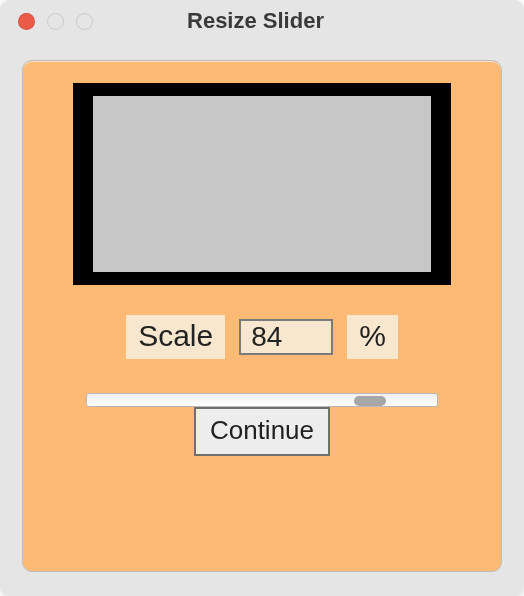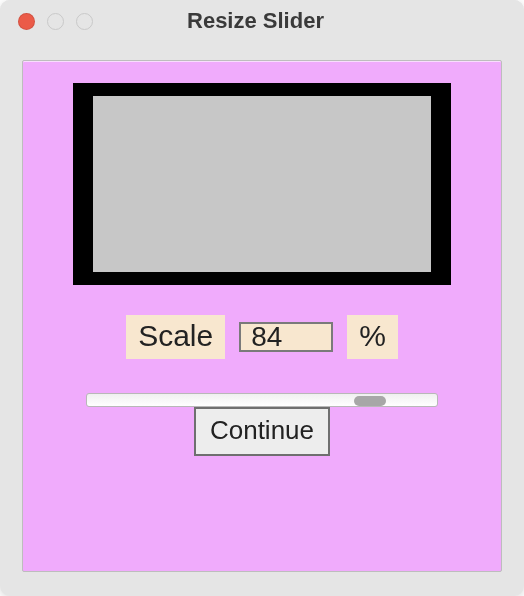--- a/index.html
+++ b/index.html
@@ -44,23 +44,23 @@
       left: 0; right: 13px;
       text-align: center;
       font-size: 22px;
       font-weight: 600;
       color: #3a3a3a;
       pointer-events: none;
     }
     .content {
       margin: 18px 22px 22px 22px;
       height: 512px;
-      background: #f0abfc;
+      background: #fdba74;
       border: 1px solid #bdbdbd;
-      border-radius: 2px;
+      border-radius: 10px;
       box-shadow: inset 0 1px 0 rgba(255,255,255,0.6);
       padding: 22px;
       position: relative;
     }
     .preview-frame {
       width: 378px;
       height: 202px;
       background: #000;
       margin: 0 auto;
       display: flex;
@@ -81,21 +81,21 @@
     }
     .scale-label, .percent-label {
       background: #f8e7cf;
       font-size: 30px;
       color: #222;
       padding: 3px 12px 5px 12px;
       line-height: 1.2;
     }
     .scale-input {
       width: 94px;
-      height: 30px;
+      height: 36px;
       border: 2px solid #7a7a7a;
       background: #f8e7cf;
       font-size: 28px;
       color: #222;
       text-align: left;
       padding-left: 10px;
       font-family: inherit;
       outline: none;
     }
     .slider-wrap {

